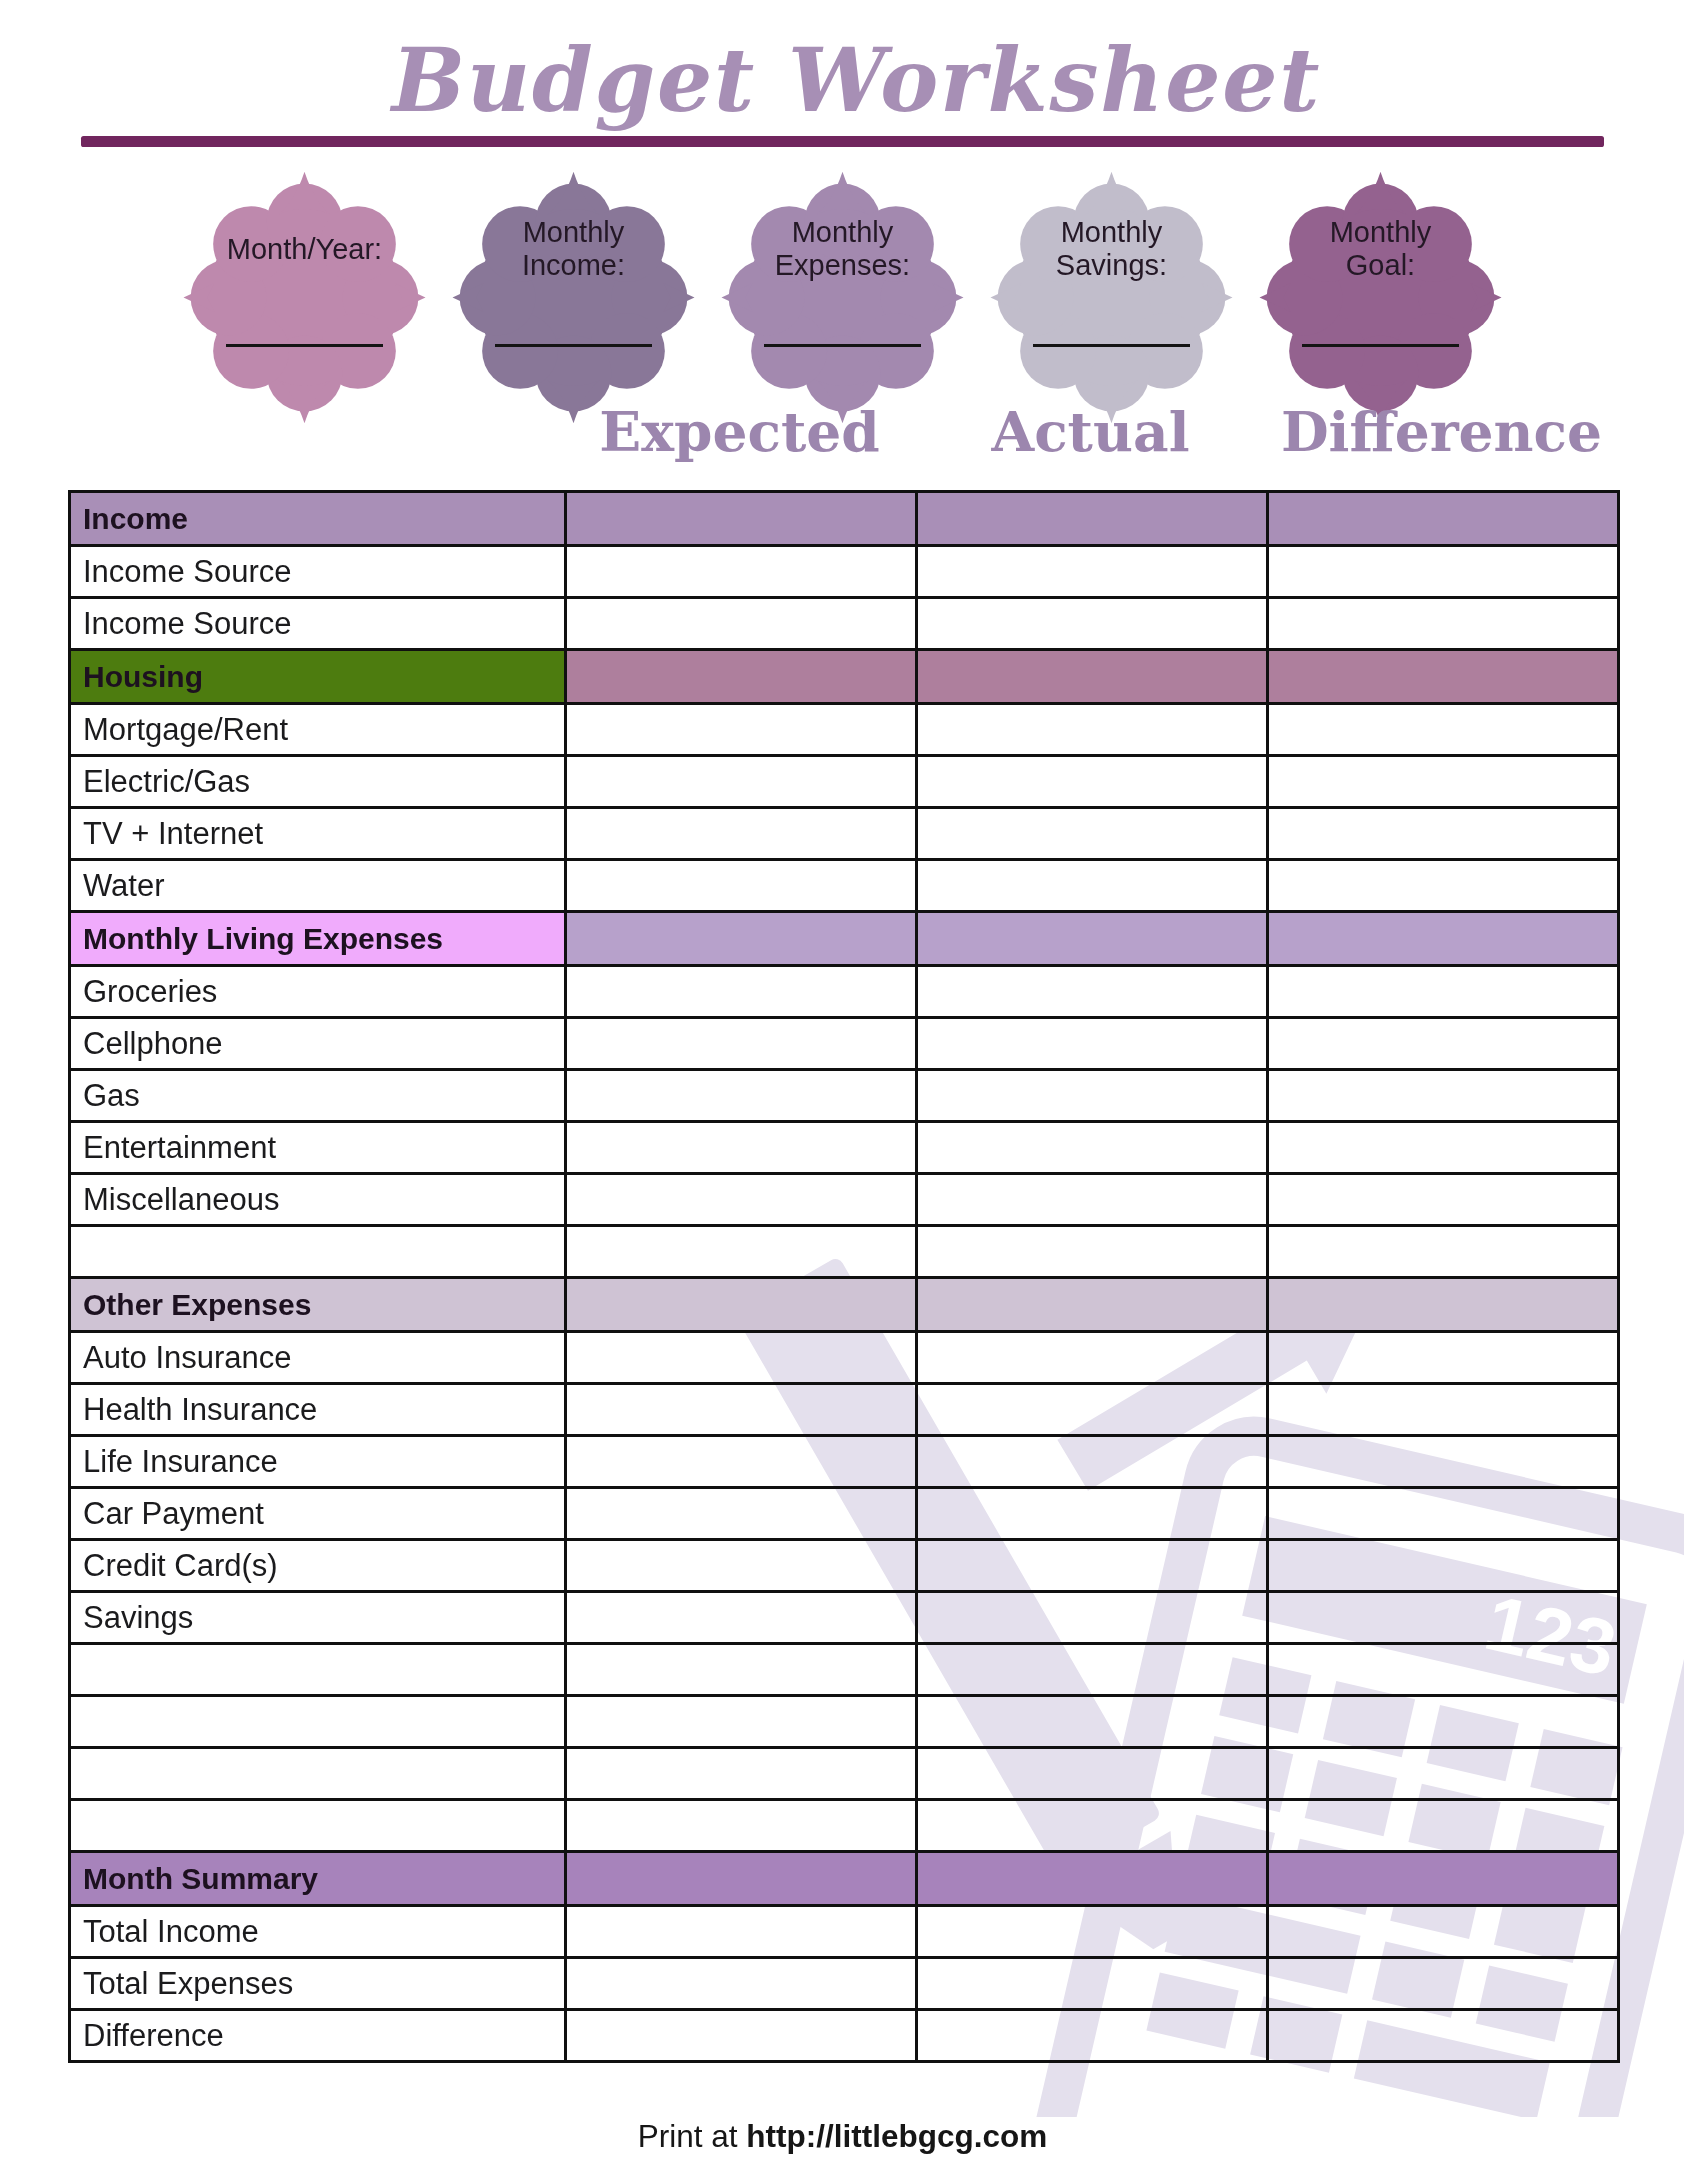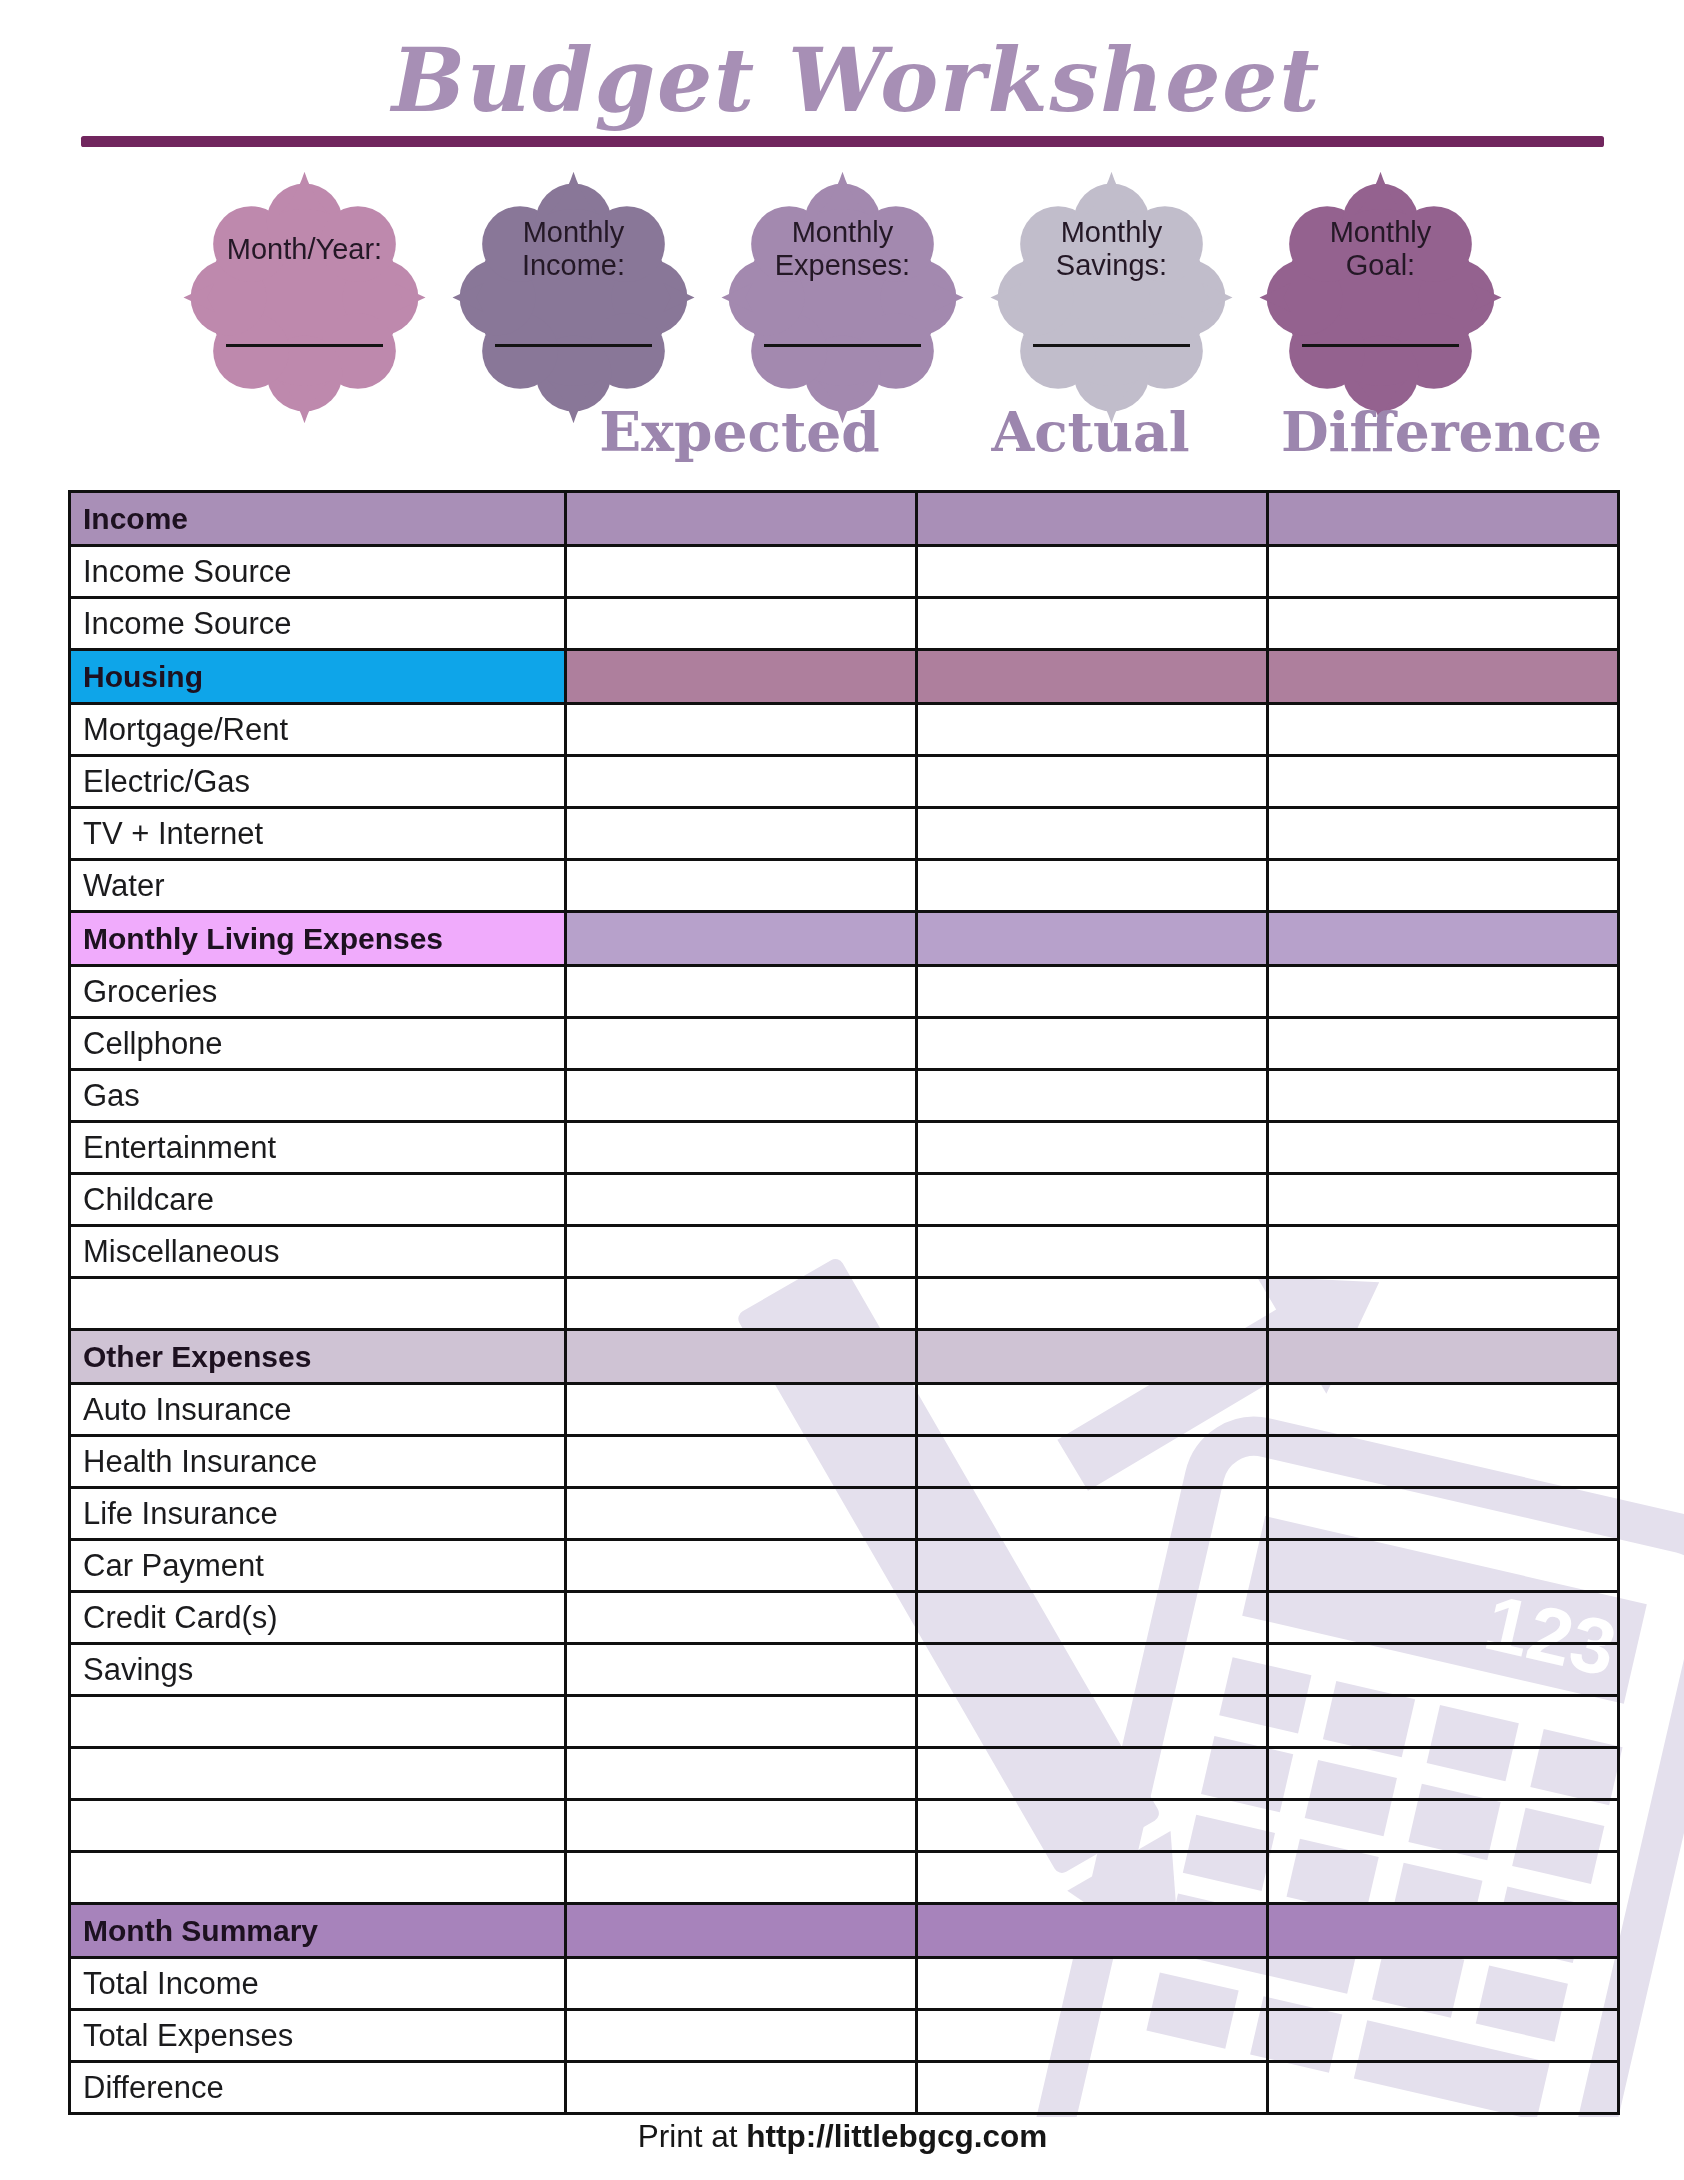--- a/index.html
+++ b/index.html
@@ -212,21 +212,21 @@
           <td class="value-cell"></td>
           <td class="value-cell"></td>
         </tr>
         <tr>
           <td>Income Source</td>
           <td class="value-cell"></td>
           <td class="value-cell"></td>
           <td class="value-cell"></td>
         </tr>
         <tr class="section-row">
-          <td style="background: #0ea5e9;">Housing</td>
+          <td style="background: #4d7c0f;">Housing</td>
           <td class="value-cell" style="background: rgb(174, 127, 157);"></td>
           <td class="value-cell" style="background: rgb(174, 127, 157);"></td>
           <td class="value-cell" style="background: rgb(174, 127, 157);"></td>
         </tr>
         <tr>
           <td>Mortgage/Rent</td>
           <td class="value-cell"></td>
           <td class="value-cell"></td>
           <td class="value-cell"></td>
         </tr>
@@ -272,26 +272,20 @@
           <td class="value-cell"></td>
           <td class="value-cell"></td>
         </tr>
         <tr>
           <td>Entertainment</td>
           <td class="value-cell"></td>
           <td class="value-cell"></td>
           <td class="value-cell"></td>
         </tr>
         <tr>
-          <td>Childcare</td>
-          <td class="value-cell"></td>
-          <td class="value-cell"></td>
-          <td class="value-cell"></td>
-        </tr>
-        <tr>
           <td>Miscellaneous</td>
           <td class="value-cell"></td>
           <td class="value-cell"></td>
           <td class="value-cell"></td>
         </tr>
         <tr>
           <td></td>
           <td class="value-cell"></td>
           <td class="value-cell"></td>
           <td class="value-cell"></td>

